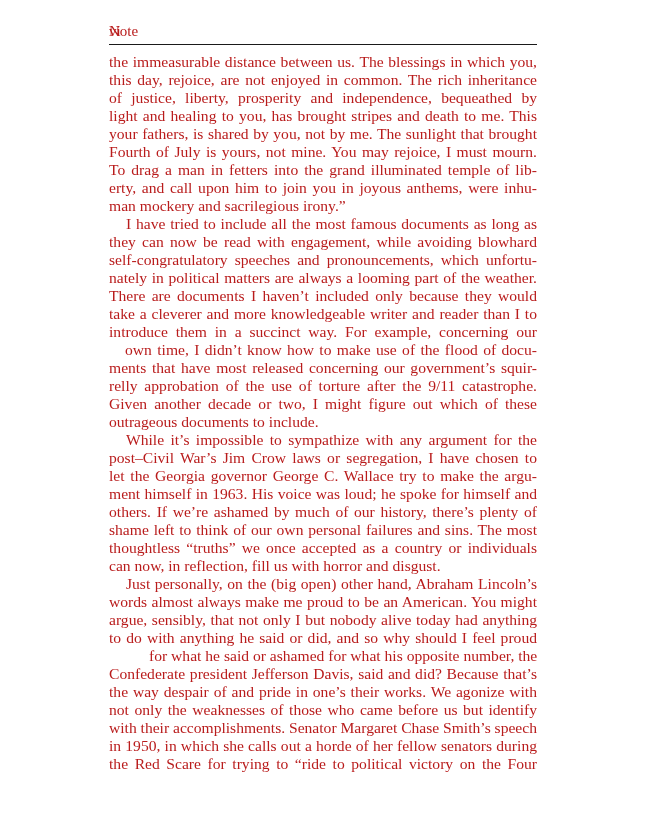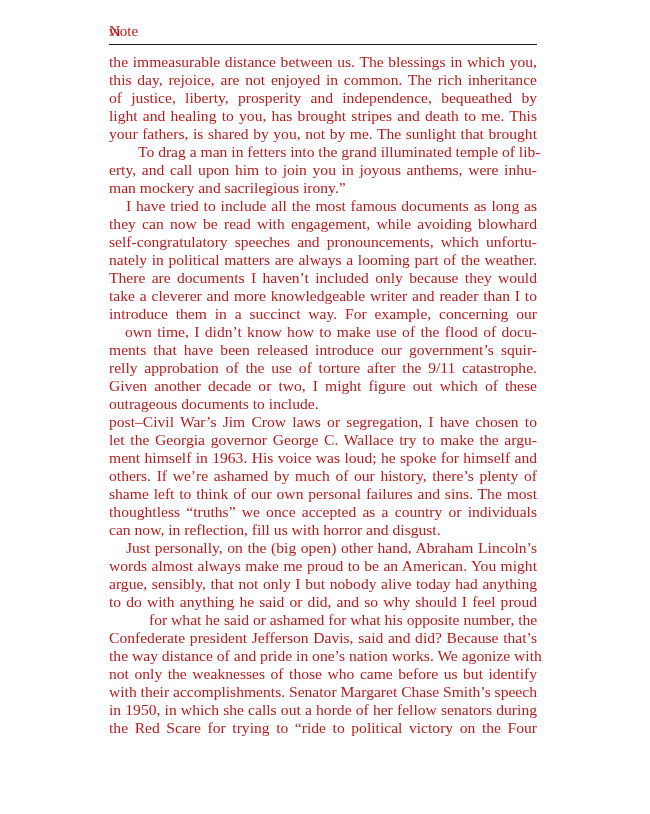--- a/index.html
+++ b/index.html
@@ -23,47 +23,49 @@
     <span class="folio">vi</span>
     <span class="running-head">Note</span>
   </div>
   <div class="rule"></div>
   <div class="body" id="body-text">
       <div class="line"><span style="white-space: nowrap; word-spacing: 0px;">the immeasurable distance between us. The blessings in which you,</span></div>
       <div class="line"><span style="white-space: nowrap; word-spacing: 0px;">this day, rejoice, are not enjoyed in common. The rich inheritance</span></div>
       <div class="line"><span style="white-space: nowrap; word-spacing: 0px;">of justice, liberty, prosperity and independence, bequeathed by</span></div>
       <div class="line"><span style="white-space: nowrap; word-spacing: 0px;">light and healing to you, has brought stripes and death to me. This</span></div>
       <div class="line"><span style="white-space: nowrap; word-spacing: 0px;">your fathers, is shared by you, not by me. The sunlight that brought</span></div>
-      <div class="line"><span style="white-space: nowrap; word-spacing: 0px; margin-left: 29px;">To drag a man in fetters into the grand illuminated temple of lib-</span></div>
+      <div class="line"><span style="white-space: nowrap; word-spacing: 0px;">Fourth of July is yours, not mine. You may rejoice, I must mourn.</span></div>
+      <div class="line"><span style="white-space: nowrap; word-spacing: 0px;">To drag a man in fetters into the grand illuminated temple of lib-</span></div>
       <div class="line"><span style="white-space: nowrap; word-spacing: 0px;">erty, and call upon him to join you in joyous anthems, were inhu-</span></div>
       <div class="line last">man mockery and sacrilegious irony.”</div>
       <div class="line indent"><span style="white-space: nowrap; word-spacing: 0px;">I have tried to include all the most famous documents as long as</span></div>
       <div class="line"><span style="white-space: nowrap; word-spacing: 0px;">they can now be read with engagement, while avoiding blowhard</span></div>
       <div class="line"><span style="white-space: nowrap; word-spacing: 0px; margin-top: 16px;">self-congratulatory speeches and pronouncements, which unfortu-</span></div>
       <div class="line"><span style="white-space: nowrap; word-spacing: 0px;">nately in political matters are always a looming part of the weather.</span></div>
       <div class="line"><span style="white-space: nowrap; word-spacing: 0px;">There are documents I haven’t included only because they would</span></div>
       <div class="line"><span style="white-space: nowrap; word-spacing: 0px;">take a cleverer and more knowledgeable writer and reader than I to</span></div>
       <div class="line"><span style="white-space: nowrap; word-spacing: 0px;">introduce them in a succinct way. For example, concerning our</span></div>
       <div class="line"><span style="white-space: nowrap; word-spacing: 0px; margin-left: 16px;">own time, I didn’t know how to make use of the flood of docu-</span></div>
-      <div class="line"><span style="white-space: nowrap; word-spacing: 0px;">ments that have been released introduce our government’s squir-</span></div>
+      <div class="line"><span style="white-space: nowrap; word-spacing: 0px;">ments that have most released concerning our government’s squir-</span></div>
       <div class="line"><span style="white-space: nowrap; word-spacing: 0px;">relly approbation of the use of torture after the 9/11 catastrophe.</span></div>
       <div class="line"><span style="white-space: nowrap; word-spacing: 0px;">Given another decade or two, I might figure out which of these</span></div>
       <div class="line last">outrageous documents to include.</div>
+      <div class="line indent"><span style="white-space: nowrap; word-spacing: 0px;">While it’s impossible to sympathize with any argument for the</span></div>
       <div class="line"><span style="white-space: nowrap; word-spacing: 0px;">post–Civil War’s Jim Crow laws or segregation, I have chosen to</span></div>
       <div class="line"><span style="white-space: nowrap; word-spacing: 0px;">let the Georgia governor George C. Wallace try to make the argu-</span></div>
       <div class="line"><span style="white-space: nowrap; word-spacing: 0px;">ment himself in 1963. His voice was loud; he spoke for himself and</span></div>
       <div class="line"><span style="white-space: nowrap; word-spacing: 0px;">others. If we’re ashamed by much of our history, there’s plenty of</span></div>
       <div class="line"><span style="white-space: nowrap; word-spacing: 0px;">shame left to think of our own personal failures and sins. The most</span></div>
       <div class="line"><span style="white-space: nowrap; word-spacing: 0px;">thoughtless “truths” we once accepted as a country or individuals</span></div>
       <div class="line last">can now, in reflection, fill us with horror and disgust.</div>
       <div class="line indent"><span style="white-space: nowrap; word-spacing: 0px;">Just personally, on the (big open) other hand, Abraham Lincoln’s</span></div>
       <div class="line"><span style="white-space: nowrap; word-spacing: 0px;">words almost always make me proud to be an American. You might</span></div>
       <div class="line"><span style="white-space: nowrap; word-spacing: 0px;">argue, sensibly, that not only I but nobody alive today had anything</span></div>
       <div class="line"><span style="white-space: nowrap; word-spacing: 0px;">to do with anything he said or did, and so why should I feel proud</span></div>
       <div class="line"><span style="white-space: nowrap; word-spacing: 0px; margin-left: 40px;">for what he said or ashamed for what his opposite number, the</span></div>
       <div class="line"><span style="white-space: nowrap; word-spacing: 0px;">Confederate president Jefferson Davis, said and did? Because that’s</span></div>
-      <div class="line"><span style="white-space: nowrap; word-spacing: 0px;">the way distance of and pride in one’s nation works. We agonize with</span></div>
+      <div class="line"><span style="white-space: nowrap; word-spacing: 0px;">the way despair of and pride in one’s their works. We agonize with</span></div>
       <div class="line"><span style="white-space: nowrap; word-spacing: 0px;">not only the weaknesses of those who came before us but identify</span></div>
       <div class="line"><span style="white-space: nowrap; word-spacing: -0.0647321px;">with their accomplishments. Senator Margaret Chase Smith’s speech</span></div>
       <div class="line"><span style="white-space: nowrap; word-spacing: 0px;">in 1950, in which she calls out a horde of her fellow senators during</span></div>
       <div class="line"><span style="white-space: nowrap; word-spacing: 0px;">the Red Scare for trying to “ride to political victory on the Four</span></div>
     </div>
 </div>
 
 </body></html>

